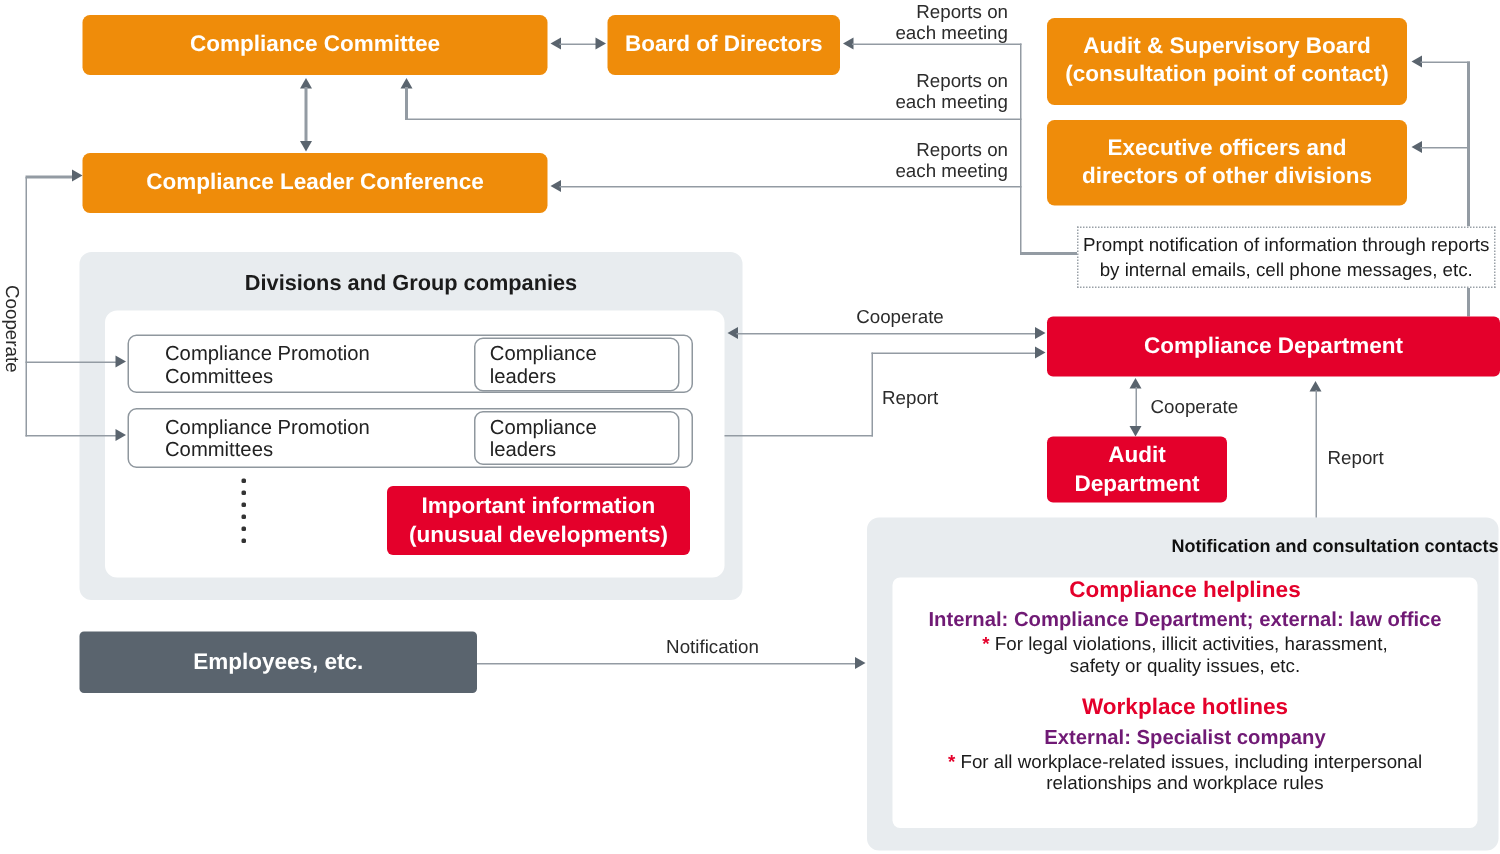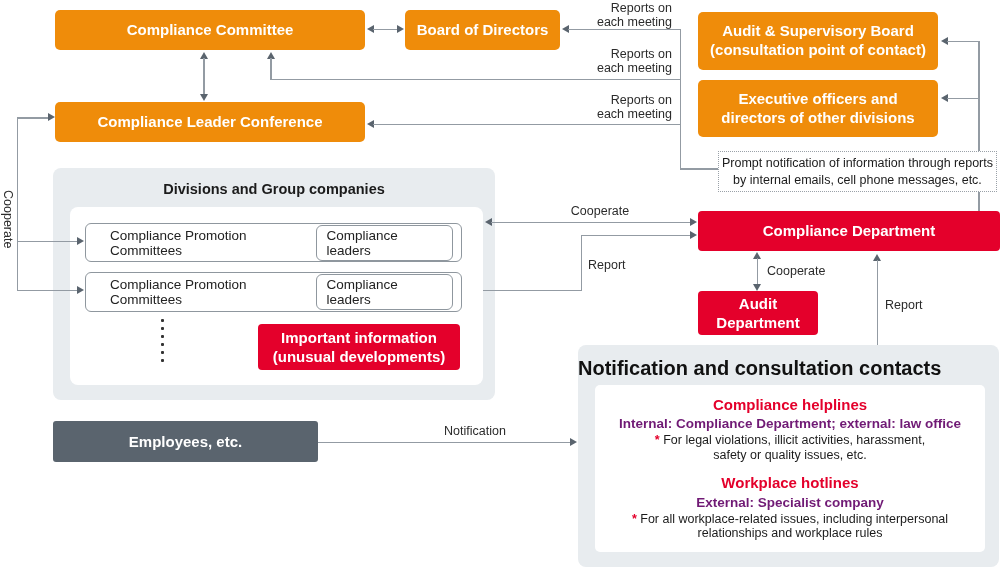--- a/index.html
+++ b/index.html
@@ -27,41 +27,41 @@
   .edge-label{position:absolute;font-size:12.5px;color:#2b2b2b;line-height:1.15;}
   .hline{position:absolute;height:1.5px;background:#939ba3;}
   .vline{position:absolute;width:1.5px;background:#939ba3;}
   .ah{position:absolute;width:0;height:0;}
   .ah-right{border-top:4.5px solid transparent;border-bottom:4.5px solid transparent;border-left:7px solid #5a646e;}
   .ah-left{border-top:4.5px solid transparent;border-bottom:4.5px solid transparent;border-right:7px solid #5a646e;}
   .ah-up{border-left:4.5px solid transparent;border-right:4.5px solid transparent;border-bottom:7px solid #5a646e;}
   .ah-down{border-left:4.5px solid transparent;border-right:4.5px solid transparent;border-top:7px solid #5a646e;}
   .dots{position:absolute;display:flex;flex-direction:column;gap:5px;}
   .dots span{width:3px;height:3px;background:#333;border-radius:1px;}
-  .contacts-title{position:absolute;text-align:left;font-weight:600;font-size:20px;color:#111;}
+  .contacts-title{position:absolute;text-align:right;font-weight:600;font-size:12px;color:#111;}
   .sec-title{font-weight:700;font-size:15px;color:#e4002b;text-align:center;}
   .sec-sub{font-weight:700;font-size:13.5px;color:#701a75;text-align:center;}
   .sec-note{font-size:12.5px;color:#1b1b1b;text-align:center;line-height:1.18;}
   .star{color:#e4002b;font-weight:700;}
   .vertical-label{position:absolute;writing-mode:vertical-rl;font-size:12.5px;color:#2b2b2b;
        text-align:center;}
 </style>
 </head>
 <body>
 
 <div id="stage">
 
   <div class="panel" style="left:53px;top:168px;width:442px;height:232px;"></div>
   <div class="panel-title" style="left:53px;top:181px;width:442px;">Divisions and Group companies</div>
   <div class="whitebox" style="left:70px;top:207px;width:413px;height:178px;"></div>
 
   <div class="panel" style="left:578px;top:345px;width:421px;height:222px;"></div>
   <div class="contacts-title" style="left:578px;top:357px;width:421px;">Notification and consultation contacts</div>
   <div class="whitebox" style="left:595px;top:385px;width:390px;height:167px;border-radius:5px;">
-    <div style="padding-top:11px;">
+    <div style="">
       <div class="sec-title">Compliance helplines</div>
       <div class="sec-sub" style="margin-top:3px;">Internal: Compliance Department; external: law office</div>
       <div class="sec-note" style="margin-top:2px;"><span class="star">*</span> <span class="ml">For legal violations, illicit activities, harassment,
 safety or quality issues, etc.</span></div>
       <div class="sec-title" style="margin-top:11px;">Workplace hotlines</div>
       <div class="sec-sub" style="margin-top:4px;">External: Specialist company</div>
       <div class="sec-note" style="margin-top:2px;"><span class="star">*</span> <span class="ml">For all workplace-related issues, including interpersonal
 relationships and workplace rules</span></div>
     </div>
   </div>

